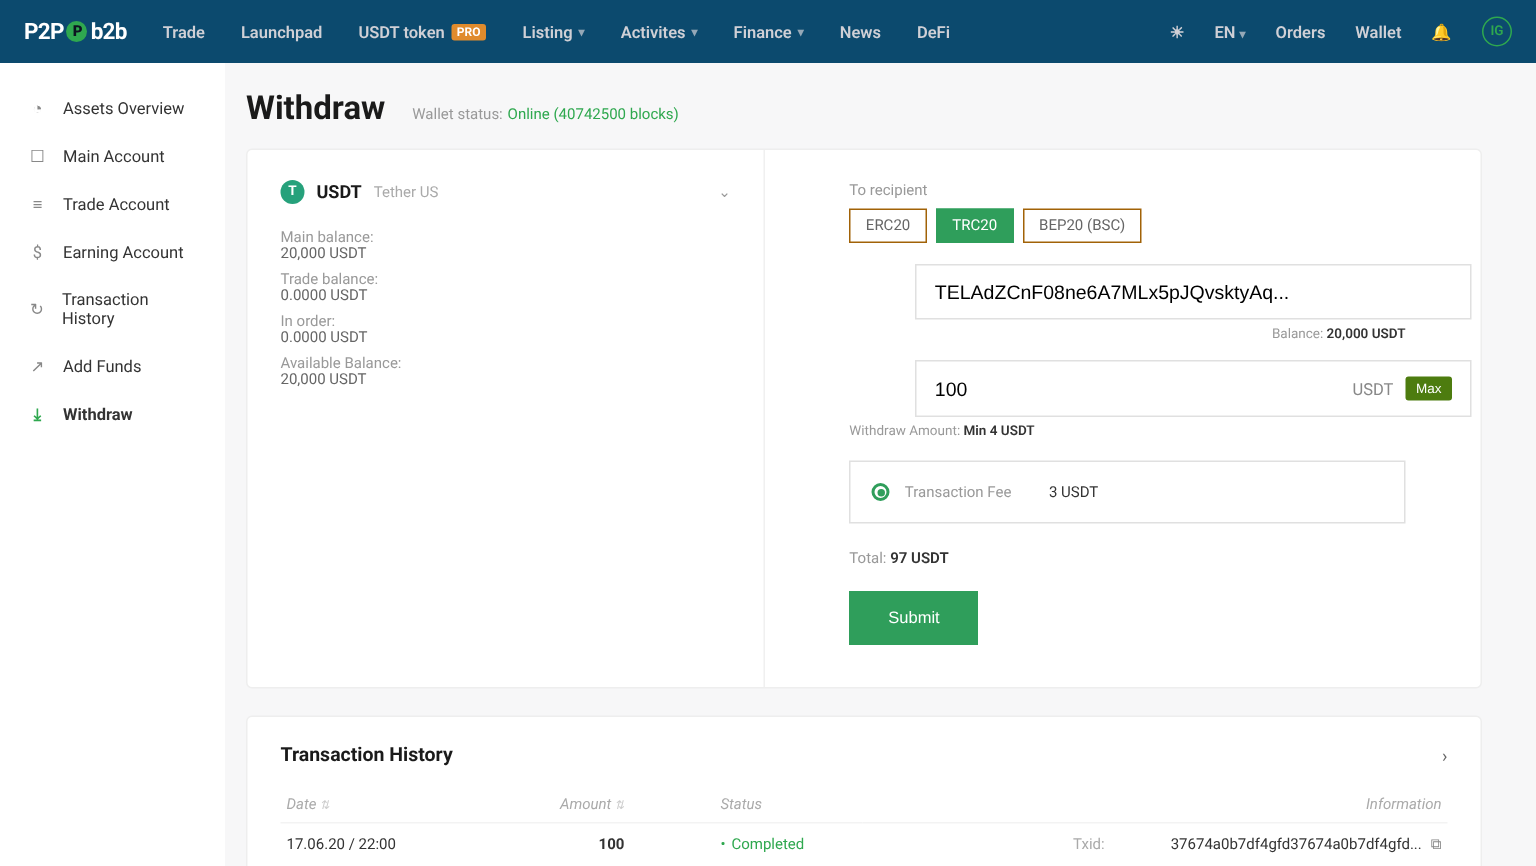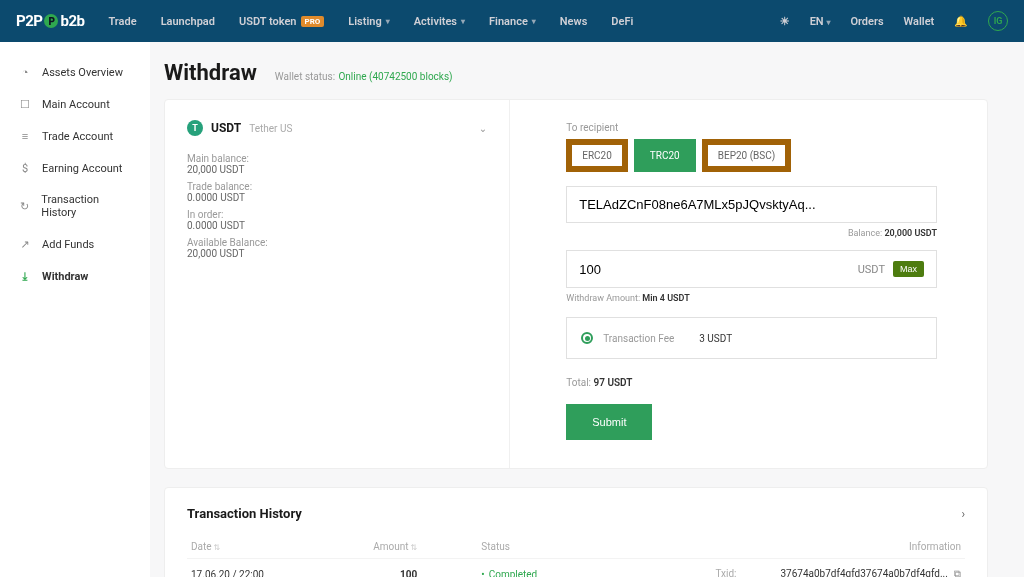--- a/index.html
+++ b/index.html
@@ -39,24 +39,24 @@
   .coin-sym { font-weight:700; font-size:12px;}
   .coin-name { font-size:10px; color:#aaa; }
   .coin-chev { margin-left:auto; color:#999; font-size:10px;}
   
   .bal-row { display:flex; font-size:10px; color:#666; padding:3px 0;flex-direction:column;}
   .bal-label { width:90px; color:#999;}
   .bal-val {}
   
   .field-label { font-size:10px; color:#999; margin-bottom:6px;}
   .net-tabs { display:flex; gap:6px; margin-bottom:14px;}
-  .net-tab { font-size:10px; padding:5px 10px; border:6px solid #a16207; background:#fff; cursor:pointer; color:#666;}
+  .net-tab { font-size:10px; padding:5px 10px; border:1px solid #a16207; background:#fff; cursor:pointer; color:#666;}
   .net-tab.active { background:#2f9e5b; color:#fff; border-color:#2f9e5b;}
   
-  .input-box { border:1px solid #e0e0e0; padding:10px 12px; font-size:13px; width:100%; display:flex; align-items:center; }
+  .input-box { border:1px solid #e0e0e0; padding:10px 12px; font-size:13px; width:100%; display:flex; align-items:center;margin-left:44px; }
   .input-box input { border:none; outline:none; flex:1; font-size:13px; background:transparent;}
   .bal-line { text-align:right; font-size:9px; color:#999; margin:5px 0 12px; }
   .bal-line b { color:#333; font-weight:600;}
   
   .amount-row .unit { font-size:11px; color:#888; margin:0 8px;}
   .max-btn { background:#4d7c0f; color:#fff; font-size:9px; padding:3px 7px; border:none; cursor:pointer; border-radius:2px;}
   .min-line { font-size:9px; color:#999; margin:5px 0 14px;}
   .min-line b { color:#333; font-weight:600;}
   
   .fee-box { border:1px solid #e0e0e0; padding:14px 14px; display:flex; align-items:center; gap:10px; margin-bottom:18px;}
@@ -67,21 +67,21 @@
   
   .total-line { font-size:10px; color:#999; margin-bottom:16px;}
   .total-line b { color:#333; font-weight:600;}
   .submit-btn { background:#2f9e5b; color:#fff; border:none; padding:12px 26px; font-size:11px; cursor:pointer;}
   
   .history { background:#fff; border:1px solid #eee; border-radius:4px; margin-top:18px; padding:18px 22px 6px;}
   .hist-head { display:flex; align-items:center; justify-content:space-between; margin-bottom:14px;}
   .hist-title { font-size:13px; font-weight:700;}
   .hist-chev { color:#666; font-size:12px; cursor:pointer;}
   table { width:100%; border-collapse:collapse; font-size:10px;}
-  th { text-align:left; font-weight:400; color:#aaa; padding:6px 4px; }
+  th { text-align:left; font-weight:400; color:#aaa; padding:6px 4px;font-style:italic; }
   th.amount,td.amount{text-align:right; padding-right:60px;}
   th.status,td.status{text-align:left;}
   th.info,td.info{text-align:right;}
   td { padding:9px 4px; border-top:1px solid #f3f3f3; color:#333;}
   .dot-green { color:#2fa84f; margin-right:4px;}
   .status-text{ color:#2fa84f;}
   .txid-label{ color:#aaa; margin-right:4px;}
   .txid{ color:#333;margin-left:40px;}
   .copy-ic{ margin-left:6px; color:#888; cursor:pointer;}
   .sort-ic{ font-size:8px; color:#ccc; margin-left:2px;}

